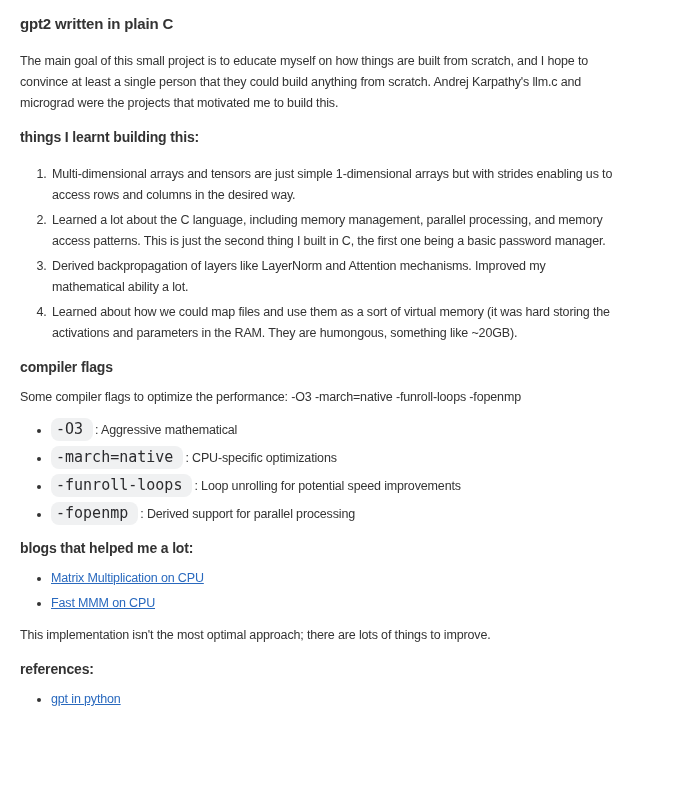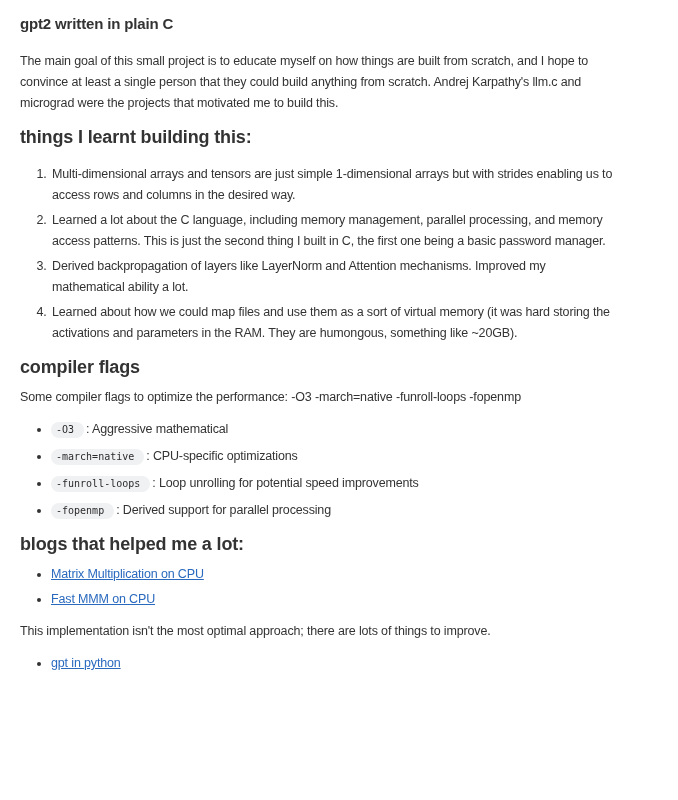--- a/index.html
+++ b/index.html
@@ -22,21 +22,21 @@
     max-width: 648px;
     box-sizing: border-box;
   }
   .doc-title {
     font-size: 15px;
     font-weight: 700;
     margin: 0 0 17px 0;
     line-height: 21px;
   }
   .section-heading {
-    font-size: 18px;
+    font-size: 14px;
     font-weight: 700;
     margin: 13px 0 9px 0;
     line-height: 21px;
   }
   p {
     margin: 0 0 11px 0;
   }
   ol.num-list {
     margin: 16px 0 11px 0;
     padding-left: 30px;
@@ -50,21 +50,21 @@
     padding-left: 31px;
   }
   ul.dot-list li {
     margin-bottom: 4px;
   }
   ul.flag-list li {
     margin-bottom: 6px;
   }
   code.inline-code {
     font-family: "DejaVu Sans Mono", "Liberation Mono", monospace;
-    font-size: 10px;
+    font-size: 15px;
     letter-spacing: 0;
     background: var(--code-bg, #f0f1f2);
     color: #2b2b2e;
     padding: 2px 10px 3px 5px;
     border-radius: 8px;
   }
   .flag-desc {
     margin-left: 2px;
   }
   a.doc-link {
@@ -108,20 +108,21 @@
 
   <h3 class="section-heading">blogs that helped me a lot:</h3>
 
   <ul class="dot-list">
     <li><a class="doc-link" href="#">Matrix Multiplication on CPU</a></li>
     <li><a class="doc-link" href="#">Fast MMM on CPU</a></li>
   </ul>
 
   <p>This implementation isn't the most optimal approach; there are lots of things to improve.</p>
 
+  <h3 class="section-heading">references:</h3>
 
   <ul class="dot-list">
     <li><a class="doc-link" href="#">gpt in python</a></li>
   </ul>
 
 
 
 </div>
 
 </body></html>

